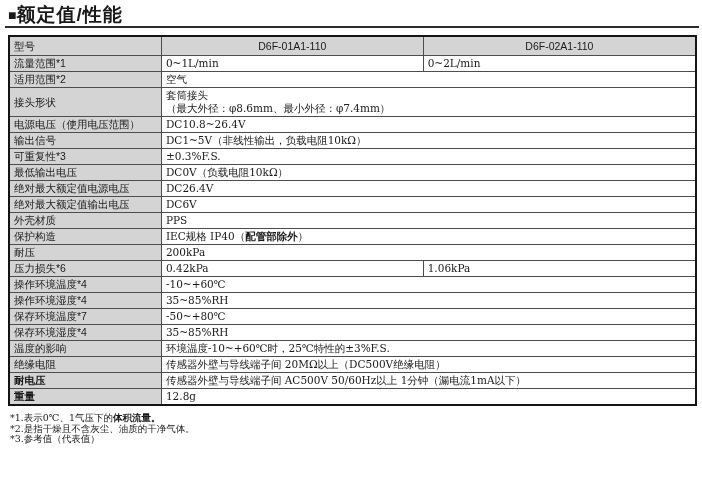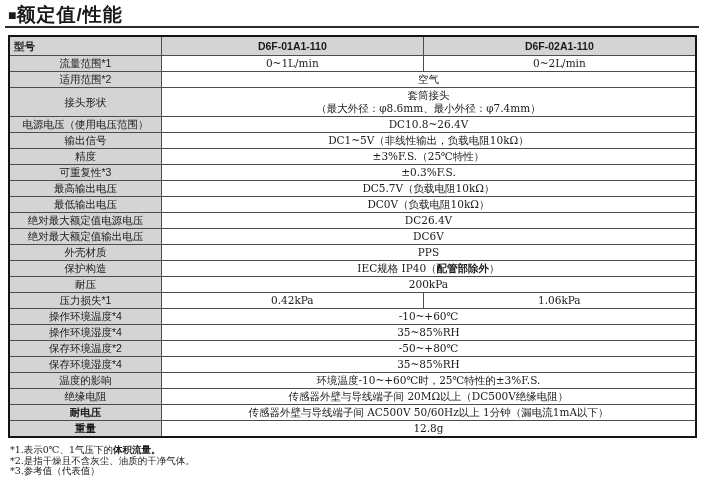--- a/index.html
+++ b/index.html
@@ -24,35 +24,35 @@
   table.spec th, table.spec td{
     border:1px solid #4d4d4d;
     font-size:10.5px;
     line-height:13px;
     padding:1px 4px;
     overflow:hidden;
     white-space:nowrap;
   }
   th.label{
     background:#d4d4d4;
-    text-align:center;
+    text-align:left;
     font-weight:normal;
     font-family:"Liberation Sans",sans-serif;
   }
   th.label.b{font-weight:bold;}
   tr.head th{
     background:#d4d4d4;
     height:16px;
     text-align:center;
-    font-weight:bold;
+    font-weight:normal;
     font-family:"Liberation Sans",sans-serif;
   }
   tr.head th.label{text-align:left;}
   td.val{
-    text-align:center;
+    text-align:left;
     font-family:"DejaVu Serif","Liberation Serif",serif;
     background:#fff;
   }
   td.val br + span{display:inline-block;}
   .footnotes{
     margin:7px 0 0 2px;
     font-family:"DejaVu Serif","Liberation Serif",serif;
     font-size:9.5px;
     line-height:10.5px;
   }
@@ -99,30 +99,22 @@
         </tr>
         <tr>
           <th class="label">电源电压（使用电压范围）</th>
           <td class="val" colspan="2">DC10.8~26.4V</td>
         </tr>
         <tr>
           <th class="label">输出信号</th>
           <td class="val" colspan="2">DC1~5V（非线性输出，负载电阻10kΩ）</td>
         </tr>
         <tr>
-          <th class="label">精度</th>
-          <td class="val" colspan="2">±3%F.S.（25℃特性）</td>
-        </tr>
-        <tr>
           <th class="label">可重复性*3</th>
           <td class="val" colspan="2">±0.3%F.S.</td>
-        </tr>
-        <tr>
-          <th class="label">最高输出电压</th>
-          <td class="val" colspan="2">DC5.7V（负载电阻10kΩ）</td>
         </tr>
         <tr>
           <th class="label">最低输出电压</th>
           <td class="val" colspan="2">DC0V（负载电阻10kΩ）</td>
         </tr>
         <tr>
           <th class="label">绝对最大额定值电源电压</th>
           <td class="val" colspan="2">DC26.4V</td>
         </tr>
         <tr>
@@ -135,34 +127,34 @@
         </tr>
         <tr>
           <th class="label">保护构造</th>
           <td class="val" colspan="2"><span>IEC规格 IP40（</span><b>配管部除外</b><span>）</span></td>
         </tr>
         <tr>
           <th class="label">耐压</th>
           <td class="val" colspan="2">200kPa</td>
         </tr>
         <tr>
-          <th class="label">压力损失*1</th>
+          <th class="label">压力损失*6</th>
           <td class="val">0.42kPa</td>
           <td class="val">1.06kPa</td>
         </tr>
         <tr>
           <th class="label">操作环境温度*4</th>
           <td class="val" colspan="2">-10~+60℃</td>
         </tr>
         <tr>
           <th class="label">操作环境湿度*4</th>
           <td class="val" colspan="2">35~85%RH</td>
         </tr>
         <tr>
-          <th class="label">保存环境温度*2</th>
+          <th class="label">保存环境温度*7</th>
           <td class="val" colspan="2">-50~+80℃</td>
         </tr>
         <tr>
           <th class="label">保存环境湿度*4</th>
           <td class="val" colspan="2">35~85%RH</td>
         </tr>
         <tr>
           <th class="label">温度的影响</th>
           <td class="val" colspan="2">环境温度-10~+60℃时，25℃特性的±3%F.S.</td>
         </tr>

